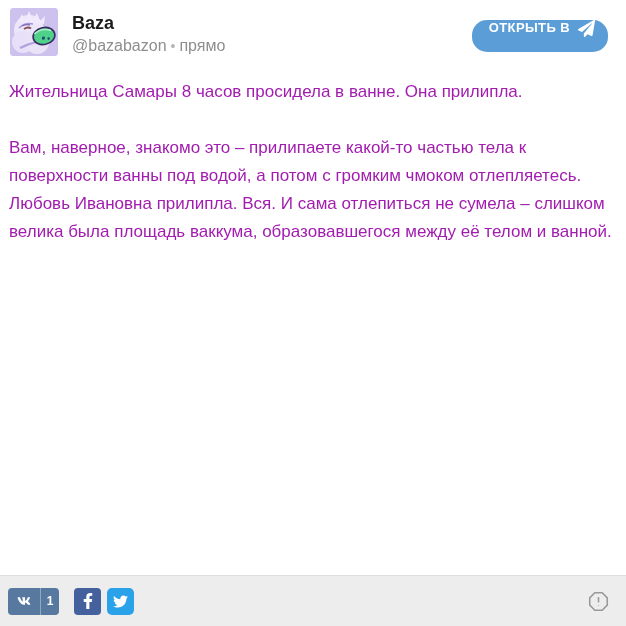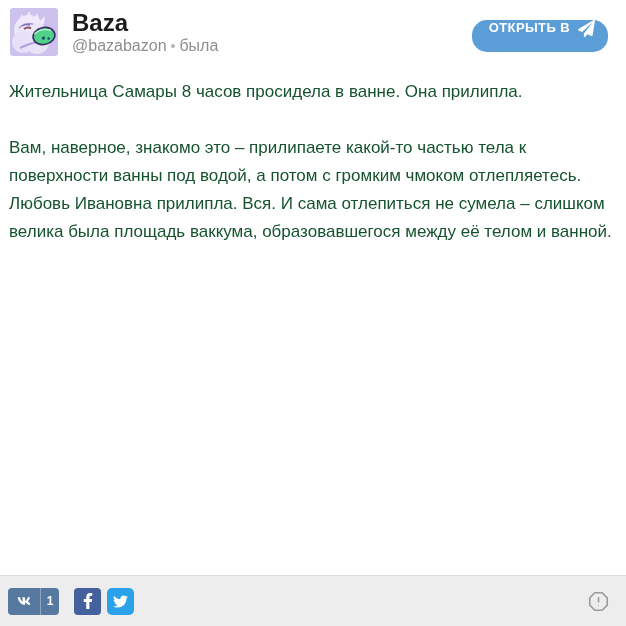--- a/index.html
+++ b/index.html
@@ -13,42 +13,42 @@
 
   
   .header{position:relative;height:64px;}
   .avatar{
     position:absolute;left:10px;top:8px;width:48px;height:48px;
     border-radius:4px;overflow:hidden;background:#cdc2ee;
   }
   .avatar svg{display:block;}
   .channel-title{
     position:absolute;left:72px;top:11px;
-    font-size:24px;font-weight:700;color:#1c1c1c;line-height:24px;
+    font-size:18px;font-weight:700;color:#1c1c1c;line-height:24px;
   }
   .channel-sub{
     position:absolute;left:72px;top:37px;
     font-size:16px;color:#8e8e8e;line-height:18px;
   }
   .channel-sub .dot{color:#b5b5b5;margin:0 4px;font-size:14px;}
   .open-btn{
     position:absolute;right:18px;top:20px;height:32px;
     display:flex;align-items:flex-start;gap:8px;
     padding:0 13px 0 17px;border:none;border-radius:15px;
     background:#5b9ed7;color:#ffffff;cursor:pointer;
     font-family:"Liberation Sans","DejaVu Sans",sans-serif;
     font-size:13px;font-weight:700;letter-spacing:.4px;
   }
   .open-btn svg{flex:0 0 auto;}
 
   
   .post-body{padding:14px 9px 0 9px;}
   .post-body p{
     margin:0 0 28px 0;
-    font-size:17px;line-height:28px;color:#14532d;
+    font-size:17px;line-height:28px;color:#a21caf;
   }
 
   
   .footer{
     position:absolute;left:0;right:0;bottom:0;height:51px;
     background:#ededed;border-top:1px solid #dddddd;
     display:flex;align-items:center;padding-left:8px;box-sizing:border-box;
   }
   .share-btn{cursor:pointer;display:flex;align-items:center;box-sizing:border-box;}
   .vk-btn{
@@ -98,21 +98,21 @@
         <g transform="rotate(-12 34 28)">
           <ellipse cx="34" cy="28" rx="11" ry="8.5" fill="#4fd18a" stroke="#3a2a63" stroke-width="1.6"></ellipse>
           <path d="M25 24 q8 -5 17 0" stroke="#aef0c8" stroke-width="1.6" fill="none"></path>
           <circle cx="33" cy="30" r="1.6" fill="#1d4f6e"></circle>
           <circle cx="38" cy="31.5" r="1.3" fill="#1d4f6e"></circle>
         </g>
       </svg>
     </div>
     <div class="channel-title">Baza</div>
     <div class="channel-sub">
-      <span>@bazabazon</span><span class="dot">•</span><span>была</span>
+      <span>@bazabazon</span><span class="dot">•</span><span>прямо</span>
     </div>
     <button class="open-btn">
       <span>ОТКРЫТЬ В</span>
       <span style="display:flex;">
         <svg width="17" height="17" viewBox="0 0 512 512" fill="#ffffff">
           <path d="M476 3.2L12.5 270.6c-18.1 10.4-15.8 35.6 2.2 43.2L121 358.4l287.3-253.2c5.5-4.9 13.3 2.6 8.6 8.3L176 407v80.5c0 23.6 28.5 32.9 42.5 15.8L282 426l124.6 52.2c14.2 6 30.4-2.9 33-18.2l72.8-435c3.3-19.6-17.6-32.8-36.4-21.8z"></path>
         </svg>
       </span>
     </button>
   </div>

